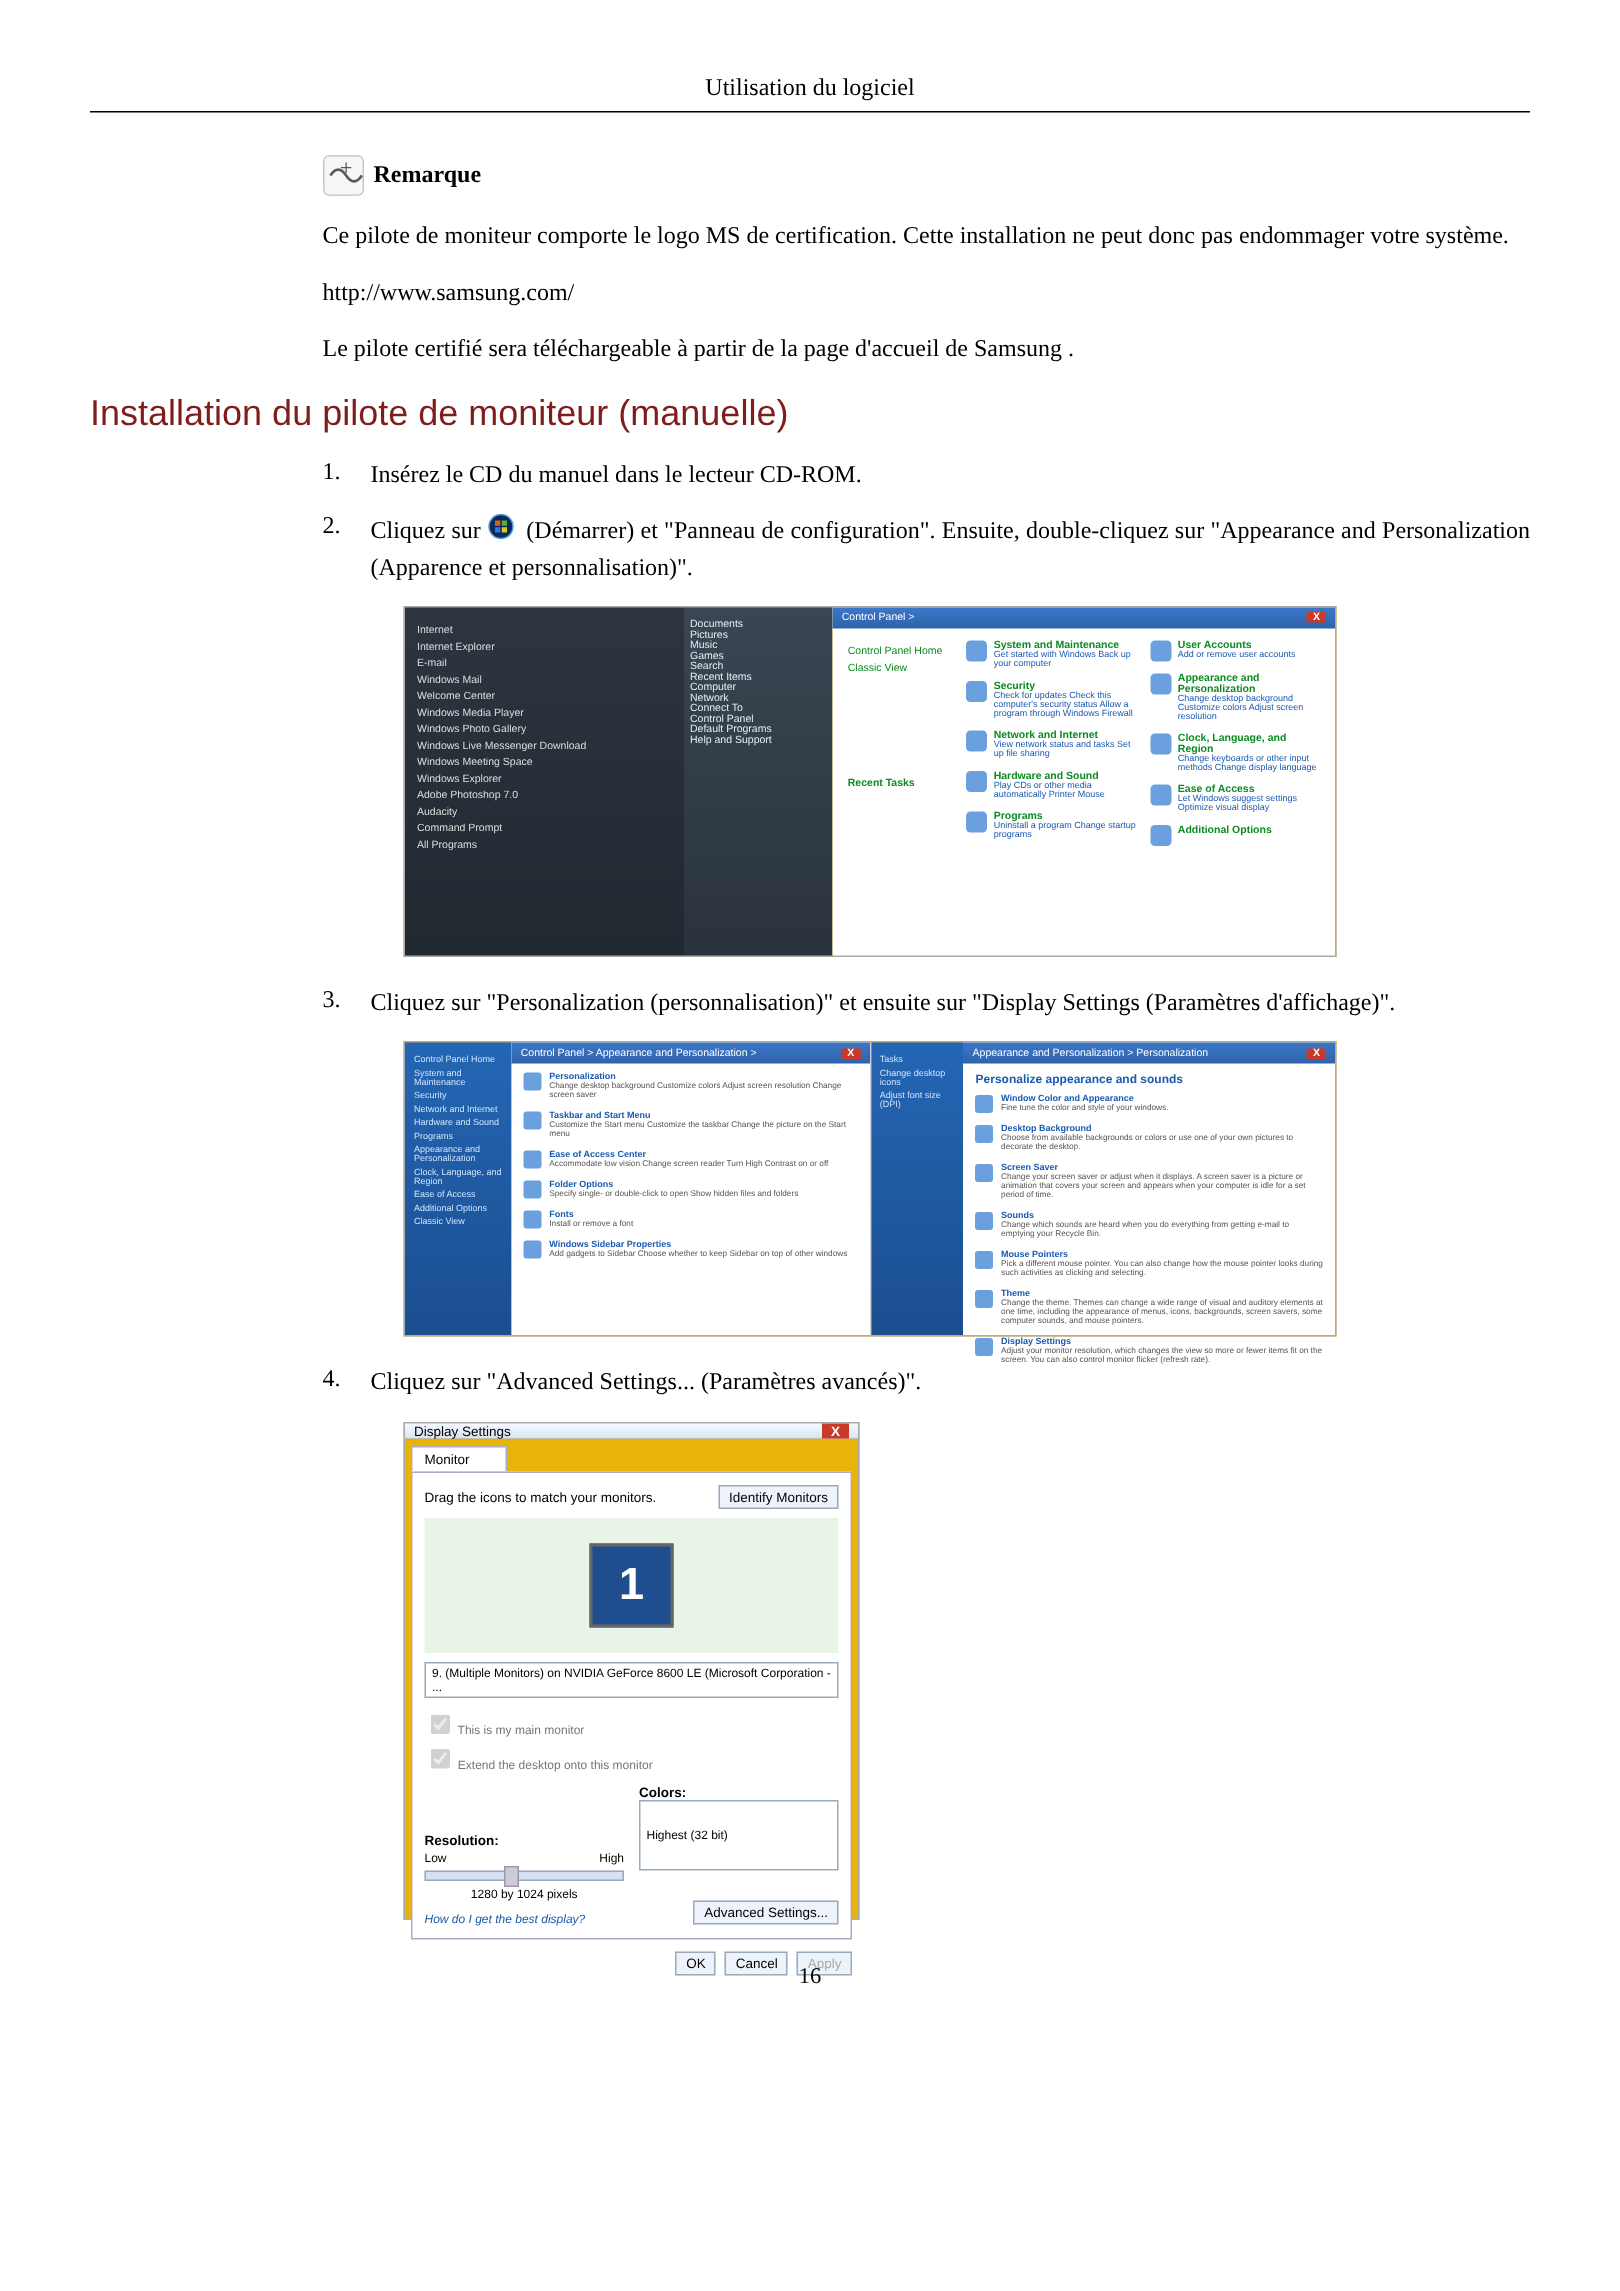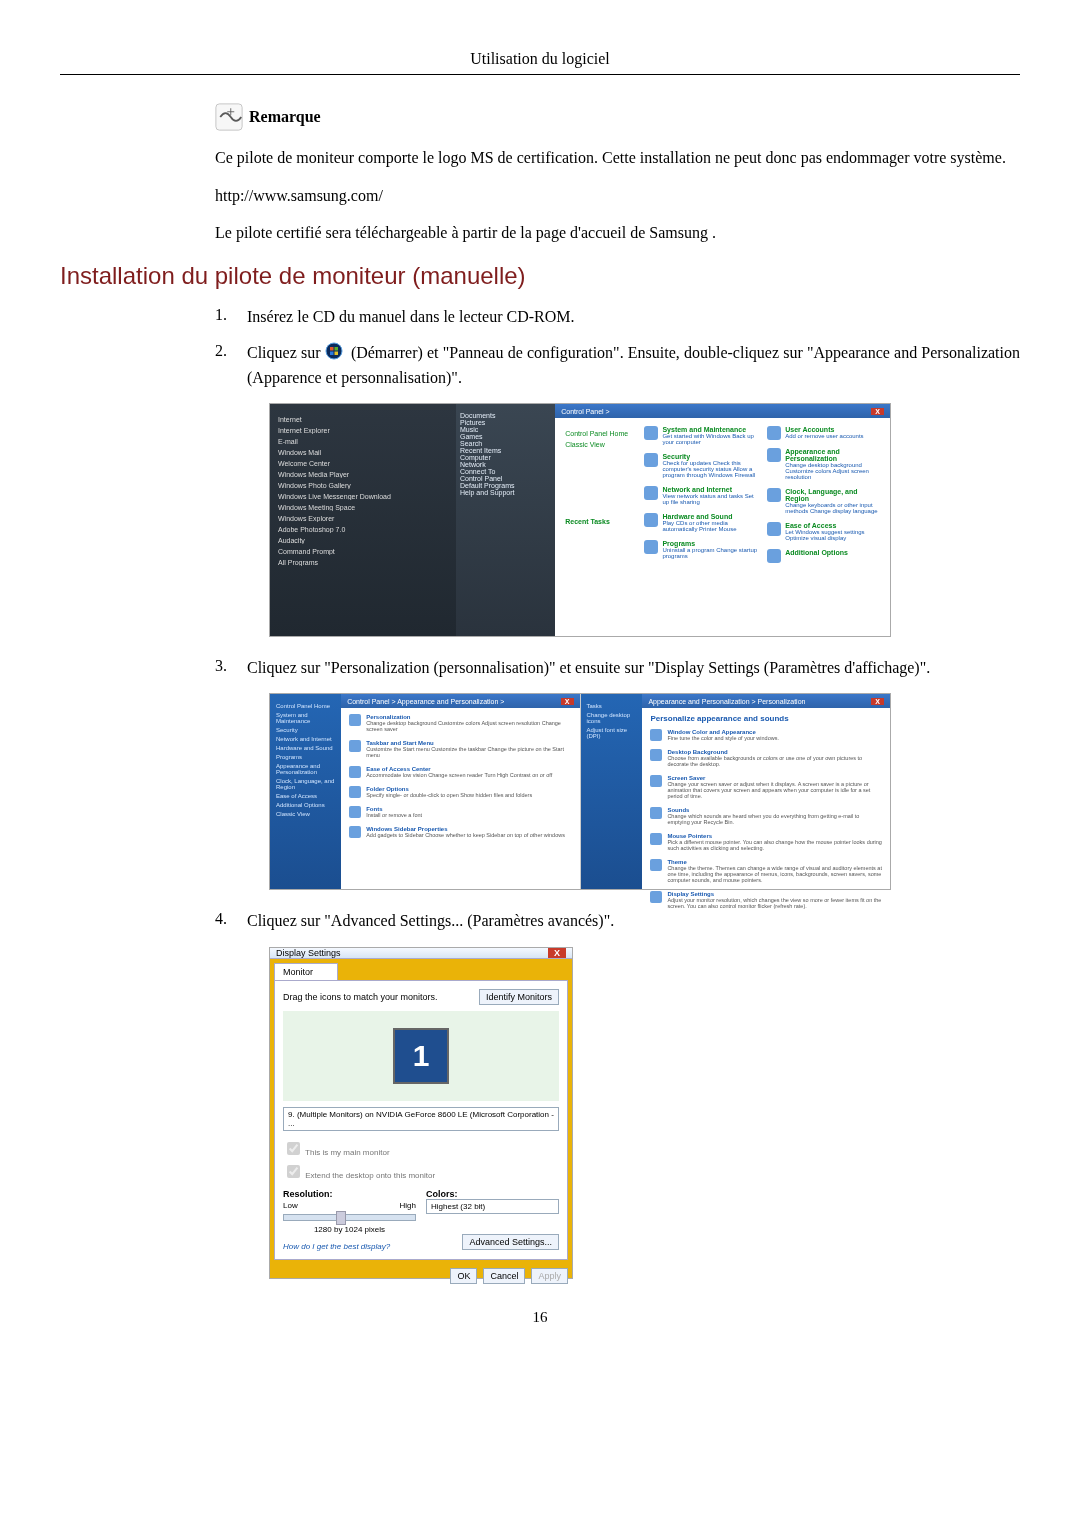--- a/index.html
+++ b/index.html
@@ -185,26 +185,26 @@
     .ds-close { background:#c83a2a; color:#fff; padding:0 6px; font-weight:bold; font-size:9px; }
     .ds-tab { padding:3px 8px; border:1px solid #aac; border-bottom:none; background:#fff; width:46px; margin-left:4px; margin-top:4px; font-size:9px; }
     .ds-body { flex:1; border:1px solid #aac; margin:0 4px 4px 4px; padding:8px; background:#fff; display:flex; flex-direction:column; }
     .ds-top { display:flex; justify-content:space-between; align-items:center; margin-bottom:6px; }
     .ds-btn { border:1px solid #9ab; background:#eef3fb; padding:2px 6px; font-size:9px; }
     .ds-monitor-area { height:90px; background:#e8f4e8; display:flex; align-items:center; justify-content:center; margin-bottom:6px; }
     .ds-monitor { width:52px; height:52px; background:#1f4e8f; color:#fff; display:flex; align-items:center; justify-content:center; font-size:30px; font-weight:bold; border:2px solid #666; }
     .ds-combo { border:1px solid #9ab; padding:2px 4px; font-size:8px; margin-bottom:6px; }
     .ds-chk { font-size:8px; color:#777; margin:2px 0; }
     .ds-row { display:flex; justify-content:space-between; gap:10px; margin-top:6px; }
-    .ds-left { flex:1; }
+    .ds-left { flex:1;margin-top:32px; }
     .ds-slider { height:5px; background:#d6e2f0; border:1px solid #9ab; position:relative; margin-top:4px; }
     .ds-thumb { position:absolute; left:40%; top:-4px; width:8px; height:12px; background:#ccd; border:1px solid #99a; }
     .ds-lbl { font-weight:bold; font-size:9px; }
     .ds-ln { display:flex; justify-content:space-between; font-size:8px; margin-top:2px; }
-    .ds-sel { border:1px solid #9ab; padding:2px 4px; font-size:8px; }
+    .ds-sel { border:1px solid #9ab; padding:18px 4px; font-size:8px; }
     .ds-center { text-align:center; font-size:8px; margin-top:4px; }
     .ds-link { color:#1a5ab0; font-size:8px; margin-top:8px;font-style:italic; }
     .ds-bottom { display:flex; justify-content:flex-end; gap:6px; padding:4px; }
   </style>
 </head>
 <body>
 
 <div class="page">
   <div class="header-line">Utilisation du logiciel</div>
 

